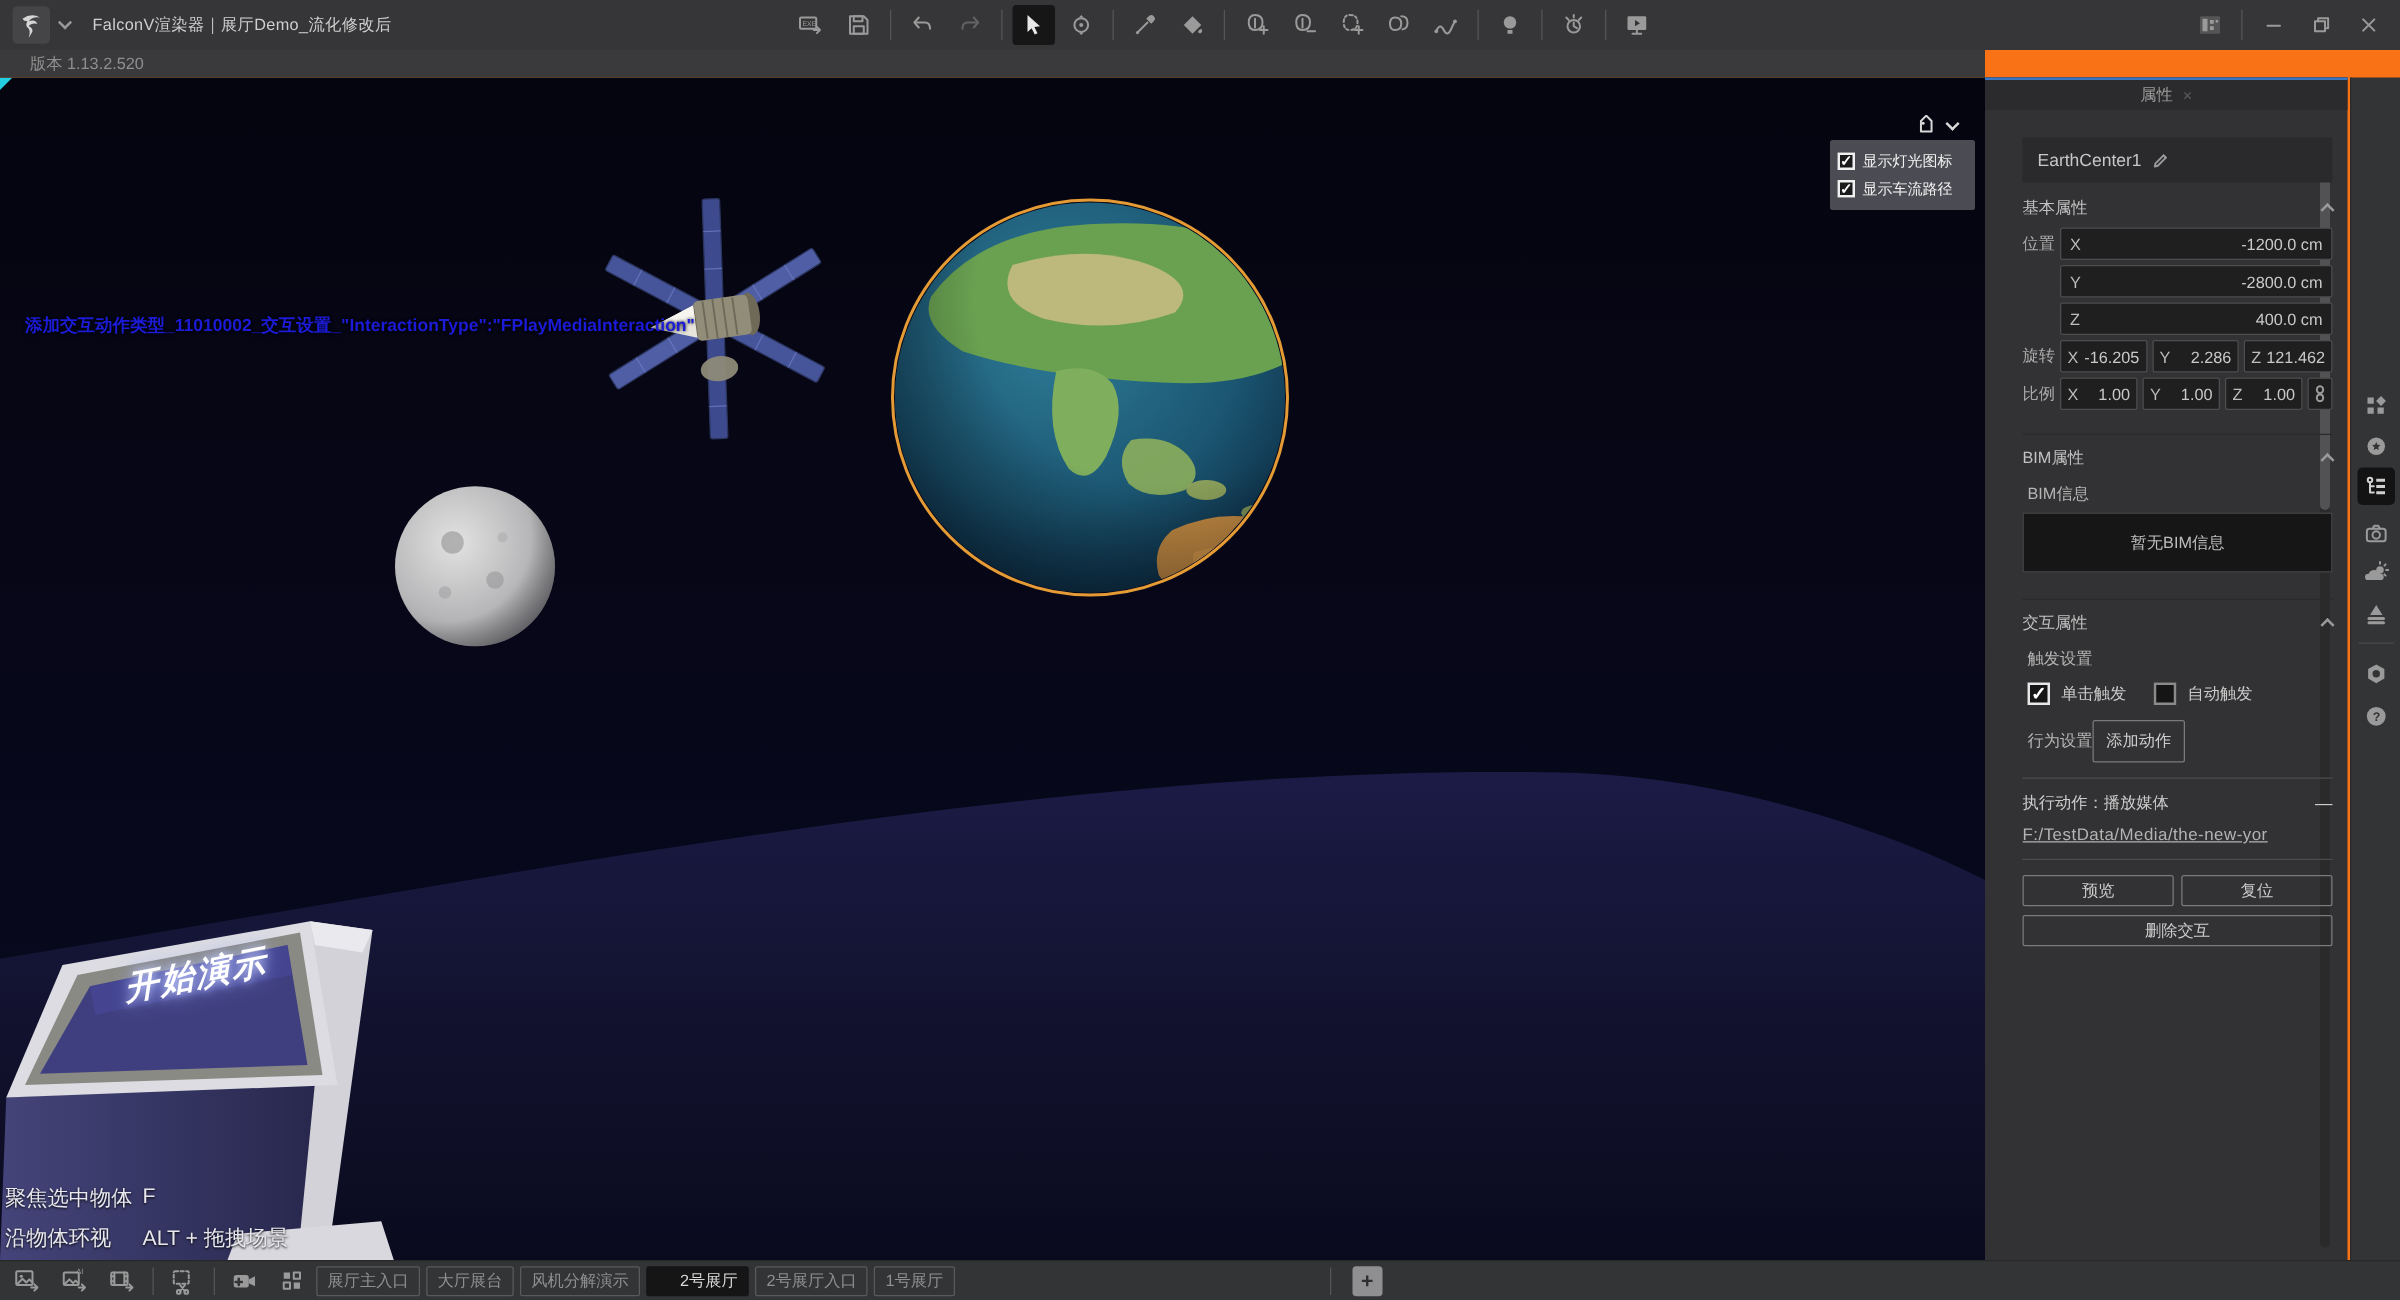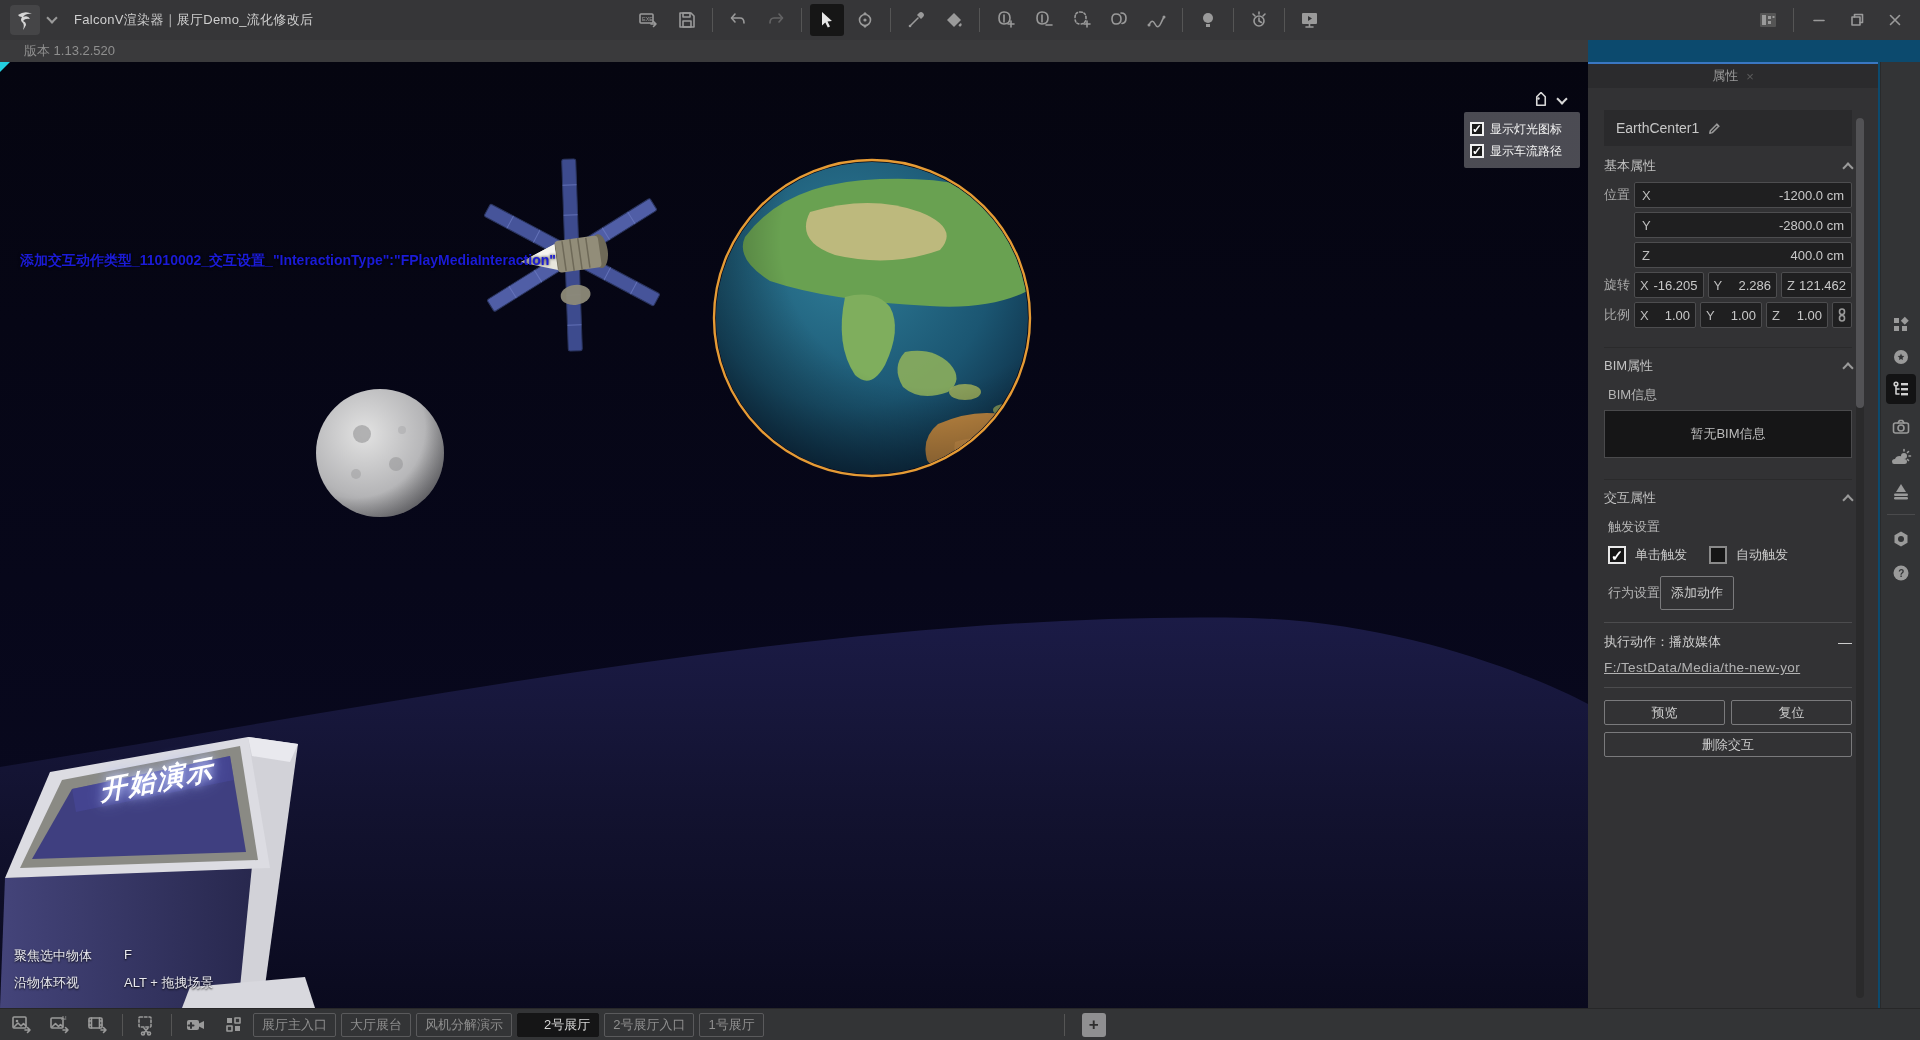--- a/index.html
+++ b/index.html
@@ -1,18 +1,18 @@
 <!DOCTYPE html>
 <html><head>
 <meta charset="utf-8">
 <style>
   * { margin:0; padding:0; box-sizing:border-box; }
   html,body { width:1920px; height:1040px; overflow:hidden; background:#222; }
   body { font-family:"Liberation Sans", sans-serif; }
-  #app { position:relative; width:1920px; height:1040px; background:#0c4a6e; }
+  #app { position:relative; width:1920px; height:1040px; background:#f97316; }
 
   
   .titlebar { position:absolute; left:0; top:0; width:1920px; height:40px; background:#363638; display:flex; align-items:center; z-index:30; }
   .logo-wrap { display:flex; align-items:center; margin-left:10px; }
   .logo-tile { width:30px; height:30px; border-radius:4px; background:#454547; display:flex; align-items:center; justify-content:center; }
   .chev-down { width:8px; height:8px; border-right:2px solid #9a9a9a; border-bottom:2px solid #9a9a9a; transform:rotate(45deg); margin:0 0 4px 8px; }
   .app-title { color:#cfcfcf; font-size:13px; margin-left:18px; letter-spacing:.3px; }
   .tb-center { position:absolute; left:630px; top:0; height:40px; display:flex; align-items:center; }
   .tb-right { position:absolute; right:6px; top:0; height:40px; display:flex; align-items:center; }
   .tbtn { width:34px; height:32px; display:flex; align-items:center; justify-content:center; border-radius:3px; margin:0 2px; }
@@ -21,37 +21,37 @@
   .tbtn svg { display:block; }
 
   
   .version-bar { position:absolute; left:0; top:40px; width:1588px; height:22px; background:#3a3a3c; color:#8f8f8f; font-size:13px; line-height:22px; padding-left:24px; z-index:20; }
 
   
   .viewport { position:absolute; left:0; top:62px; width:1588px; height:946px; background:linear-gradient(180deg,#050510 0%, #07071a 55%, #0a0a22 100%); overflow:hidden; }
   .vp-corner { position:absolute; left:0; top:0; width:0; height:0; border-top:10px solid #23cfe0; border-right:10px solid transparent; }
   .debug-text { position:absolute; left:20px; top:190px; color:#1b1bd8; font-size:14px; font-weight:bold; white-space:nowrap; text-shadow:0 0 3px #000; }
   .kiosk-text { position:absolute; left:62px; top:700px; width:190px; text-align:center; transform:rotate(-11deg) skewX(-6deg); font-style:italic; font-weight:bold; font-size:27px; color:#ffffff; letter-spacing:2px; text-shadow:0 0 8px #cdd6ff,0 0 18px #8fa0ff; }
-  .hints { position:absolute; left:14px; top:885px; color:#e8e8ee; font-size:13px; text-shadow:0 1px 2px #000; }
+  .hints { position:absolute; left:4px; top:885px; color:#e8e8ee; font-size:17px; text-shadow:0 1px 2px #000; }
   .hint-row { display:flex; margin-bottom:9px; }
   .hint-action { width:110px; }
   .vp-tagbar { position:absolute; right:22px; top:30px; display:flex; align-items:center; }
   .overlay-box { position:absolute; right:8px; top:50px; width:116px; background:rgba(92,92,97,.82); border-radius:2px; padding:6px 6px; }
   .ov-row { display:flex; align-items:center; height:22px; }
   .cbx { width:14px; height:14px; border:2px solid #f0f0f0; background:#1a1a1a; color:#fff; font-size:12px; line-height:11px; text-align:center; font-weight:bold; }
   .ov-label { color:#f2f2f2; font-size:12px; margin-left:6px; white-space:nowrap; }
 
   
   .rpanel { position:absolute; left:1588px; top:62px; width:290px; height:946px; background:#323234; z-index:10; }
   .rp-tabbar { height:26px; background:#2b2b2d; border-top:2px solid #3a77c2; display:flex; align-items:center; justify-content:center; }
   .rp-tab-label { color:#9a9a9a; font-size:13px; }
   .rp-tab-close { color:#5c5c5c; font-size:13px; margin-left:8px; }
   .rp-scroll { position:absolute; right:14px; top:56px; width:8px; height:880px; background:#2a2a2b; border-radius:4px; }
   .rp-thumb { position:absolute; left:0; top:0; width:8px; height:290px; background:#525255; border-radius:4px; }
-  .rp-content { position:absolute; left:16px; top:48px; width:248px; }
+  .rp-content { position:absolute; left:30px; top:48px; width:248px; }
   .objname-box { height:36px; background:#2a2a2c; display:flex; align-items:center; padding:0 12px; margin-bottom:8px; }
   .objname { color:#c7c7c7; font-size:14px; margin-right:8px; }
   .sec-head { display:flex; align-items:center; justify-content:space-between; height:24px; margin-top:4px; }
   .sec-title { color:#c2c2c2; font-size:13px; }
   .chev-up { width:8px; height:8px; border-left:2px solid #9a9a9a; border-top:2px solid #9a9a9a; transform:rotate(45deg); margin-top:4px; }
   .prop-row { display:flex; align-items:center; margin-top:4px; }
   .prop-label { width:30px; color:#aaaaaa; font-size:13px; flex:none; }
   .field { height:26px; background:#1f1f20; border:1px solid #4d4d4f; border-radius:2px; display:flex; align-items:center; padding:0 7px; color:#c9c9c9; font-size:13px; }
   .field .ax { color:#bdbdbd; margin-right:4px; }
   .field .val { flex:1; text-align:right; white-space:nowrap; }

